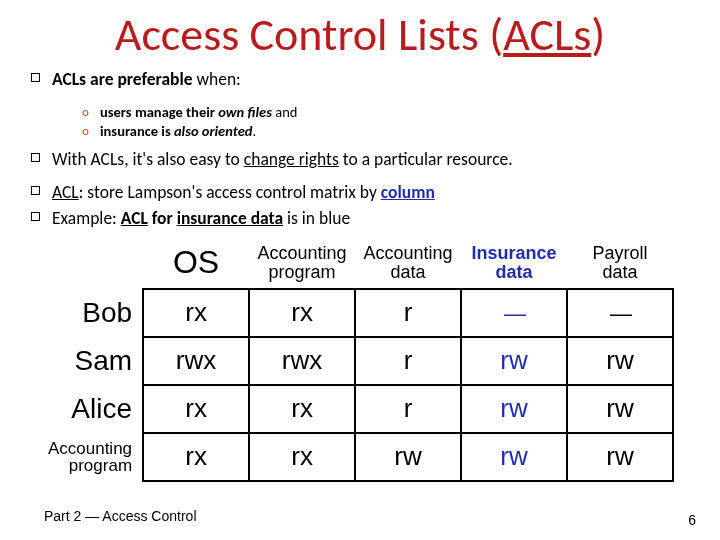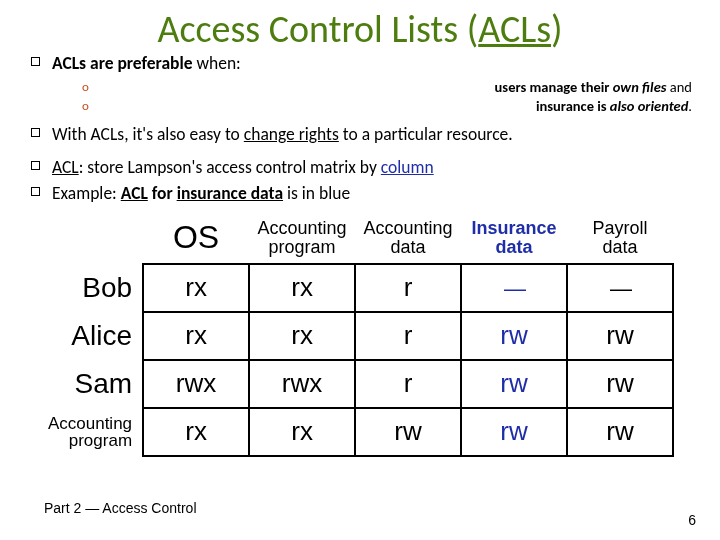--- a/index.html
+++ b/index.html
@@ -14,23 +14,23 @@
   }
   .slide {
     position: relative;
     width: 720px;
     height: 540px;
     box-sizing: border-box;
     padding: 6px 28px 0 28px;
   }
   .title {
     text-align: center;
-    font-size: 38px;
-    color: #4d7c0f;
-    margin: 0 0 0 0;
+    font-size: 46px;
+    color: #b91c1c;
+    margin: 0 0 6px 0;
     font-weight: 400;
   }
   .title .u { text-decoration: underline; }
   ul.top {
     list-style: none;
     padding: 0 0 0 2px;
     margin: 0;
   }
   ul.top > li {
     position: relative;
@@ -45,43 +45,42 @@
     left: 1px;
     top: 5px;
     width: 9px;
     height: 9px;
     border: 1.5px solid #000;
     box-sizing: border-box;
   }
   ul.sub {
     list-style: none;
     padding: 0 0 0 30px;
-    margin: 3px 0 6px 0;
-    text-align: right;
+    margin: 12px 0 6px 0;
   }
   ul.sub > li {
     position: relative;
     padding-left: 18px;
     font-size: 14.5px;
     line-height: 1.35;
   }
   ul.sub > li::before {
     content: "o";
     position: absolute;
     left: 0;
     top: 0;
     color: #c05022;
     font-size: 13px;
   }
   b { font-weight: 700; }
   i { font-style: italic; }
   .u { text-decoration: underline; }
   .hl {
     color: #1f2ea8;
-    font-weight: 400;
+    font-weight: 700;
     text-decoration: underline;
   }
   .table-wrap {
     margin: 12px 0 0 0;
   }
   table.acl {
     border-collapse: collapse;
     margin: 0 auto;
     font-family: "Comic Sans MS", "Comic Sans", cursive, sans-serif;
   }
@@ -112,21 +111,21 @@
     height: 46px;
     padding: 0;
   }
   table.acl td.cell.ins { color: #1f2ea8; }
   .em-dash {
     font-size: 22px;
     letter-spacing: -2px;
   }
   .footer {
     position: absolute;
-    bottom: 24px;
+    bottom: 16px;
     left: 44px;
     font-family: "Comic Sans MS", cursive, sans-serif;
     font-size: 14px;
   }
   .pagenum {
     position: absolute;
     bottom: 12px;
     right: 24px;
     font-family: "Comic Sans MS", cursive, sans-serif;
     font-size: 14px;
@@ -177,36 +176,36 @@
       </tr>
       <tr>
         <th class="rowh">Bob</th>
         <td class="cell">rx</td>
         <td class="cell">rx</td>
         <td class="cell">r</td>
         <td class="cell ins"><span class="em-dash">—</span></td>
         <td class="cell"><span class="em-dash">—</span></td>
       </tr>
       <tr>
-        <th class="rowh">Alice</th>
-        <td class="cell">rx</td>
-        <td class="cell">rx</td>
-        <td class="cell">r</td>
-        <td class="cell ins">rw</td>
-        <td class="cell">rw</td>
-      </tr>
-      <tr>
         <th class="rowh">Sam</th>
         <td class="cell">rwx</td>
         <td class="cell">rwx</td>
         <td class="cell">r</td>
         <td class="cell ins">rw</td>
         <td class="cell">rw</td>
       </tr>
       <tr>
+        <th class="rowh">Alice</th>
+        <td class="cell">rx</td>
+        <td class="cell">rx</td>
+        <td class="cell">r</td>
+        <td class="cell ins">rw</td>
+        <td class="cell">rw</td>
+      </tr>
+      <tr>
         <th class="rowh small"><span>Accounting</span><br><span>program</span></th>
         <td class="cell">rx</td>
         <td class="cell">rx</td>
         <td class="cell">rw</td>
         <td class="cell ins">rw</td>
         <td class="cell">rw</td>
       </tr>
     </tbody>
       </table>
   </div>

